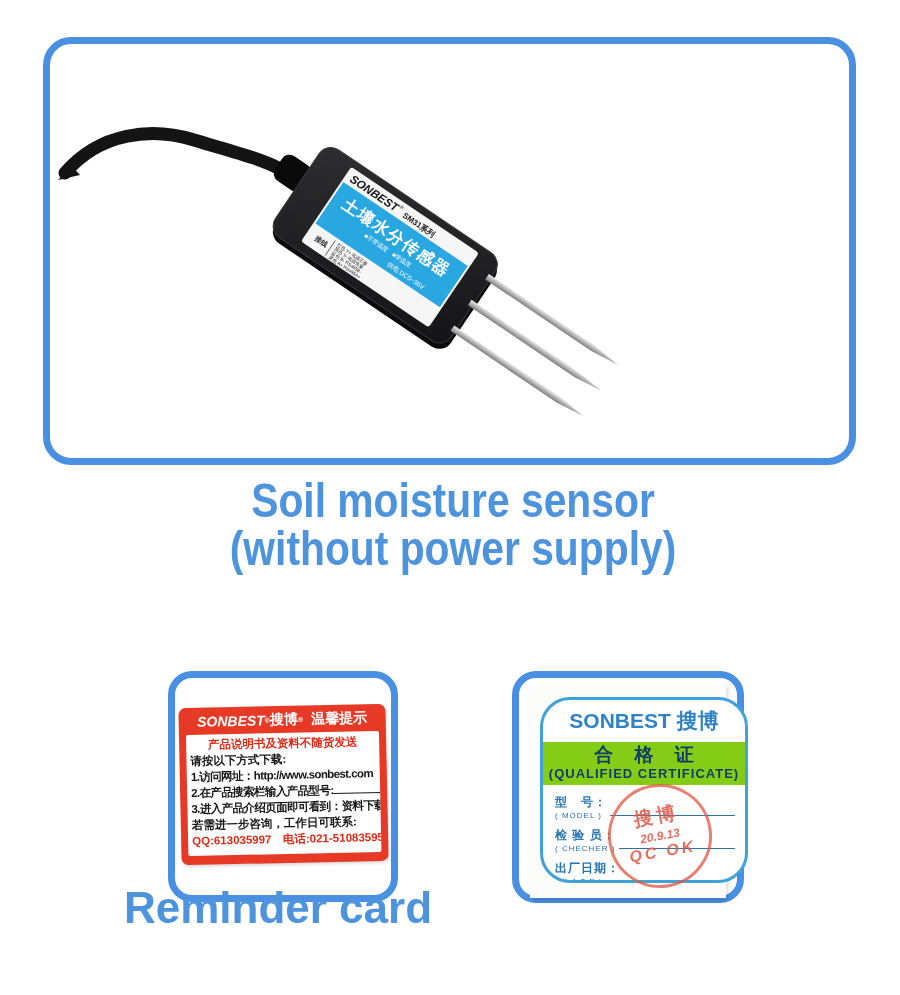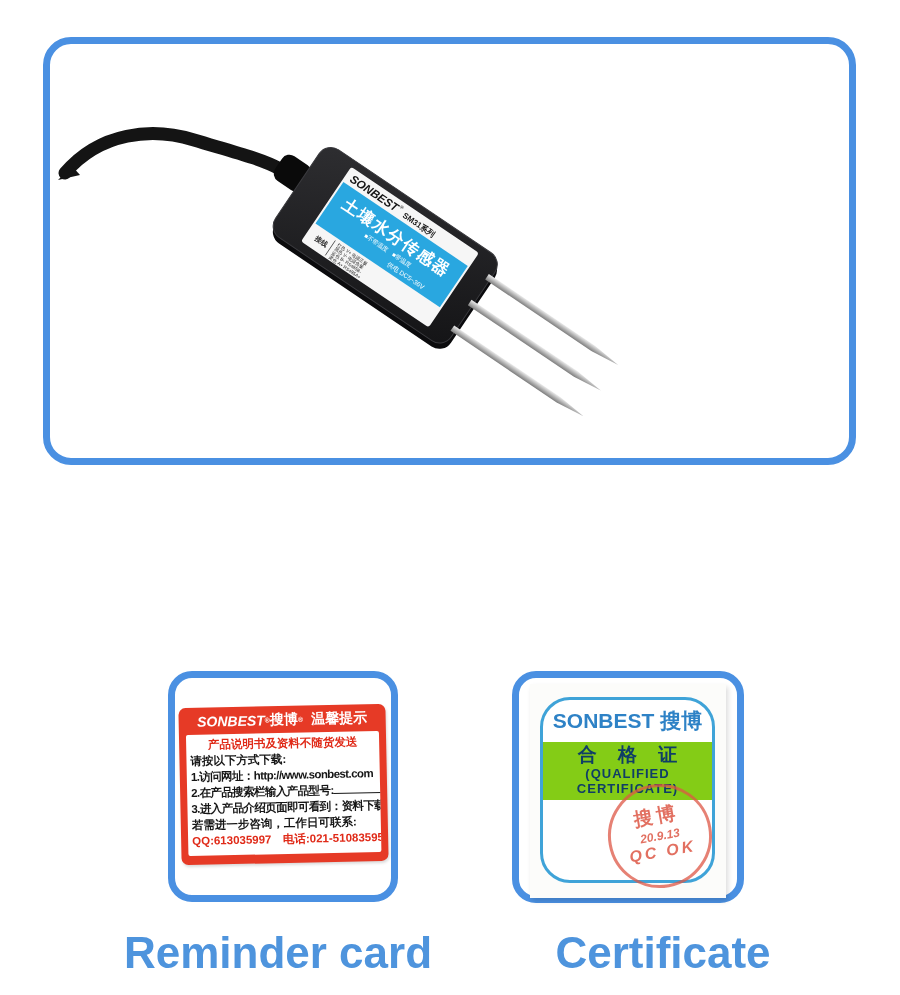--- a/index.html
+++ b/index.html
@@ -36,21 +36,21 @@
                font-weight:700; color:#161616; white-space:nowrap; overflow:hidden; }
   .r-red { color:#e02a18; }
   .r-center { text-align:center; letter-spacing:0; }
   .r-tight { letter-spacing:-0.6px; }
   .blank-line { display:inline-block; width:54px; border-bottom:1.6px solid #161616;
                 height:11px; }
 
   
   .cert-paper { position:absolute; left:11px; top:6px; width:196px; height:214px;
                 background:#fcfcfa; box-shadow:2px 3px 5px rgba(0,0,0,.14); }
-  .cert-frame { position:absolute; left:10px; top:13px; width:175px; height:186px;
+  .cert-frame { position:absolute; left:10px; top:13px; width:208px; height:186px;
                 border:3.5px solid #3fa3d8; border-radius:30px; overflow:hidden; background:#fff; }
   .cert-logo { height:42px; display:flex; align-items:center; justify-content:center;
                color:#2e82c6; font-weight:700; font-size:21px; letter-spacing:0; white-space:nowrap; }
   .cert-band { background:#84cc16; padding:2px 0 4px 0; text-align:center; }
   .cert-band .cb-title { color:#0f3e66; font-weight:700; font-size:19px; letter-spacing:8px;
                          text-indent:8px; line-height:22px; }
   .cert-band .cb-sub { color:#0f3e66; font-weight:700; font-size:13px; letter-spacing:1px; }
   .cert-fields { padding:9px 10px 0 12px; color:#2474b4; }
   .cert-row { display:flex; align-items:flex-end; margin-bottom:7px; }
   .cert-labels { display:flex; flex-direction:column; }
@@ -58,21 +58,21 @@
   .cert-en { font-size:8px; letter-spacing:1px; white-space:nowrap; }
   .cert-line { flex:1; border-bottom:1.6px solid #2b72ae; margin:0 0 4px 3px; min-width:30px; }
   .stamp { position:absolute; left:78px; top:100px; width:104px; height:104px;
            border:3px solid rgba(221,87,69,.75); border-radius:50%;
            transform:rotate(-10deg); color:rgba(221,87,69,.85); text-align:center; }
   .stamp-cn { font-size:19px; font-weight:700; margin-top:16px; letter-spacing:4px; }
   .stamp-date { font-size:12px; font-weight:700; font-style:italic; }
   .stamp-mark { font-size:16px; font-weight:700; font-style:italic; letter-spacing:3px; }
 
   
-  .caption { position:absolute; top:928px; transform:translateX(-50%); color:#4e94dd;
+  .caption { position:absolute; top:883px; transform:translateX(-50%); color:#4e94dd;
              font-weight:700; font-size:44px; white-space:nowrap; }
   .caption.c1 { left:278px; }
   .caption.c2 { left:663px; }
 </style>
 </head>
 <body>
 
 <div class="page">
 
   <div class="photo-box">
@@ -127,20 +127,24 @@
           <line x1="62" y1="77" x2="62" y2="95" stroke="#444" stroke-width="0.8"></line>
           <text x="66" y="80.5" font-size="4.6" fill="#222">红色 V+ 电源正极</text>
           <text x="66" y="85.5" font-size="4.6" fill="#222">黑色 V- 电源负极</text>
           <text x="66" y="90.5" font-size="4.6" fill="#222">蓝色 B- RS485B-</text>
           <text x="66" y="95.5" font-size="4.6" fill="#222">黄色 A+ RS485A+</text>
         </g>
       </g>
     </svg>
   </div>
 
+  <div class="title">
+    <span class="tline">Soil moisture sensor</span>
+    <span class="tline">(without power supply)</span>
+  </div>
 
   <div class="card reminder">
     <div class="red-label">
       <div class="red-header">
         <span class="it">SONBEST</span>
           <sup>®</sup>
           <span>搜博</span>
           <sup>®</sup>
         <span class="gap"></span>
         <span>温馨提示</span>
@@ -158,25 +162,47 @@
   </div>
 
   <div class="card cert">
     <div class="cert-paper">
       <div class="cert-frame">
         <div class="cert-logo">SONBEST 搜博</div>
         <div class="cert-band">
           <div class="cb-title">合 格 证</div>
           <div class="cb-sub">(QUALIFIED CERTIFICATE)</div>
         </div>
+        <div class="cert-fields">
+          <div class="cert-row">
+            <div class="cert-labels">
+              <span class="cert-cn">型　号：</span>
+              <span class="cert-en">( MODEL )</span>
+            </div>
+            <div class="cert-line"></div>
+          </div>
+          <div class="cert-row">
+            <div class="cert-labels">
+              <span class="cert-cn">检 验 员：</span>
+              <span class="cert-en">( CHECHER )</span>
+            </div>
+            <div class="cert-line"></div>
+          </div>
+          <div class="cert-row">
+            <div class="cert-labels">
+              <span class="cert-cn">出厂日期：</span>
+              <span class="cert-en">( D A T E )</span>
+            </div>
+            <div class="cert-line"></div>
+          </div>
+        </div>
       </div>
       <div class="stamp">
         <div class="stamp-cn">搜博</div>
         <div class="stamp-date">20.9.13</div>
         <div class="stamp-mark">QC OK</div>
       </div>
     </div>
   </div>
 
   <div class="caption c1">Reminder card</div>
-  <div class="caption c2">Certificate</div>
 
 </div>
 
 </body></html>

